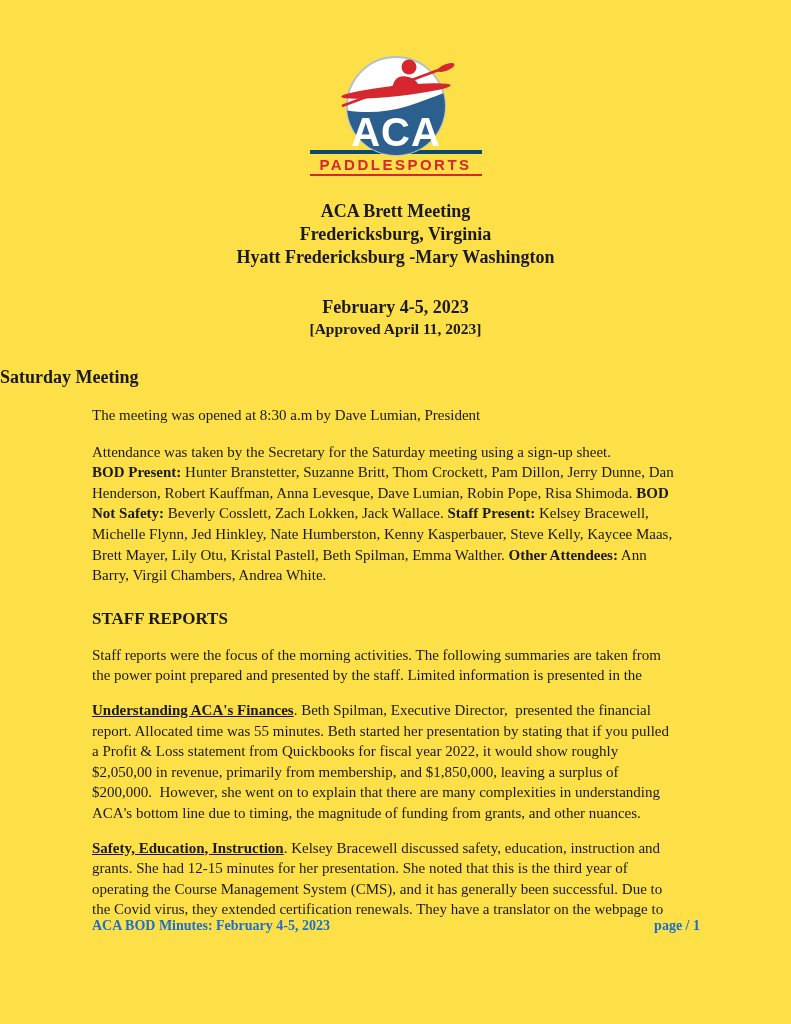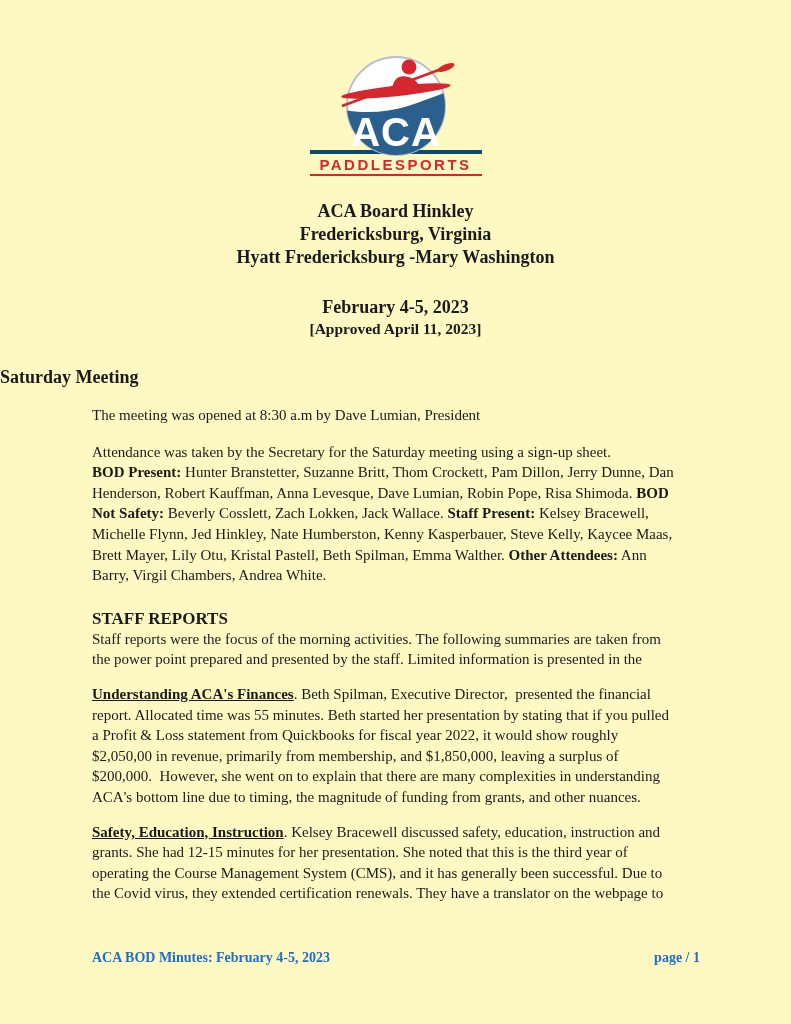--- a/index.html
+++ b/index.html
@@ -1,21 +1,21 @@
 <!DOCTYPE html>
 <html><head>
 <meta charset="utf-8">
 <style>
   * { margin: 0; padding: 0; box-sizing: border-box; }
   html, body { background: #ffffff; }
   .page {
     position: relative;
     width: 791px;
     height: 1024px;
-    background: #fef9c3;
+    background: #fde047;
     overflow: hidden;
     font-family: "Liberation Serif", serif;
     color: #1a1a1a;
     padding-left: 11px;
   }
 
   
   .logo {
     position: absolute;
     top: 54px;
@@ -83,31 +83,32 @@
     font-size: 15px;
     line-height: 20.6px;
   }
   .para { margin: 0; }
   .para + .para { margin-top: 16px; }
   .rich-line { white-space: pre; }
   .rich-line .b { font-weight: bold; }
   .rich-line .u { text-decoration: underline; }
   .staff-heading {
     margin-top: 22px;
+    margin-bottom: 16px;
     font-weight: bold;
     font-size: 17px;
     line-height: 21px;
   }
   .para-finances { margin-top: 14px !important; }
   .para-safety { margin-top: 14px !important; }
 
   
   .footer {
     position: absolute;
-    top: 950px;
+    top: 918px;
     left: 92px;
     right: 91px;
     display: flex;
     justify-content: space-between;
     font-weight: bold;
     font-size: 14px;
   }
 </style>
 </head>
 <body>
@@ -131,21 +132,21 @@
         <ellipse cx="120" cy="13.5" rx="9" ry="3.2" transform="rotate(-21 120 13.5)"></ellipse>
         <ellipse cx="70" cy="37" rx="55" ry="5.2" transform="rotate(-6 70 37)"></ellipse>
         <circle cx="83" cy="13" r="7.5"></circle>
         <path d="M 67 38 C 65 27 72 21 80 22.5 C 90 24 94 30 93 38 Z"></path>
       </g>
     </svg>
     <div class="logo-banner">PADDLESPORTS</div>
   </div>
 
   <div class="title-block">
-    <div>ACA Board Hinkley</div>
+    <div>ACA Brett Meeting</div>
     <div>Fredericksburg, Virginia</div>
     <div>Hyatt Fredericksburg -Mary Washington</div>
   </div>
 
   <div class="date-block">
     <div class="date-line">February 4-5, 2023</div>
     <div class="approved-line">[Approved April 11, 2023]</div>
   </div>
 
   <div class="saturday-heading">Saturday Meeting</div>

